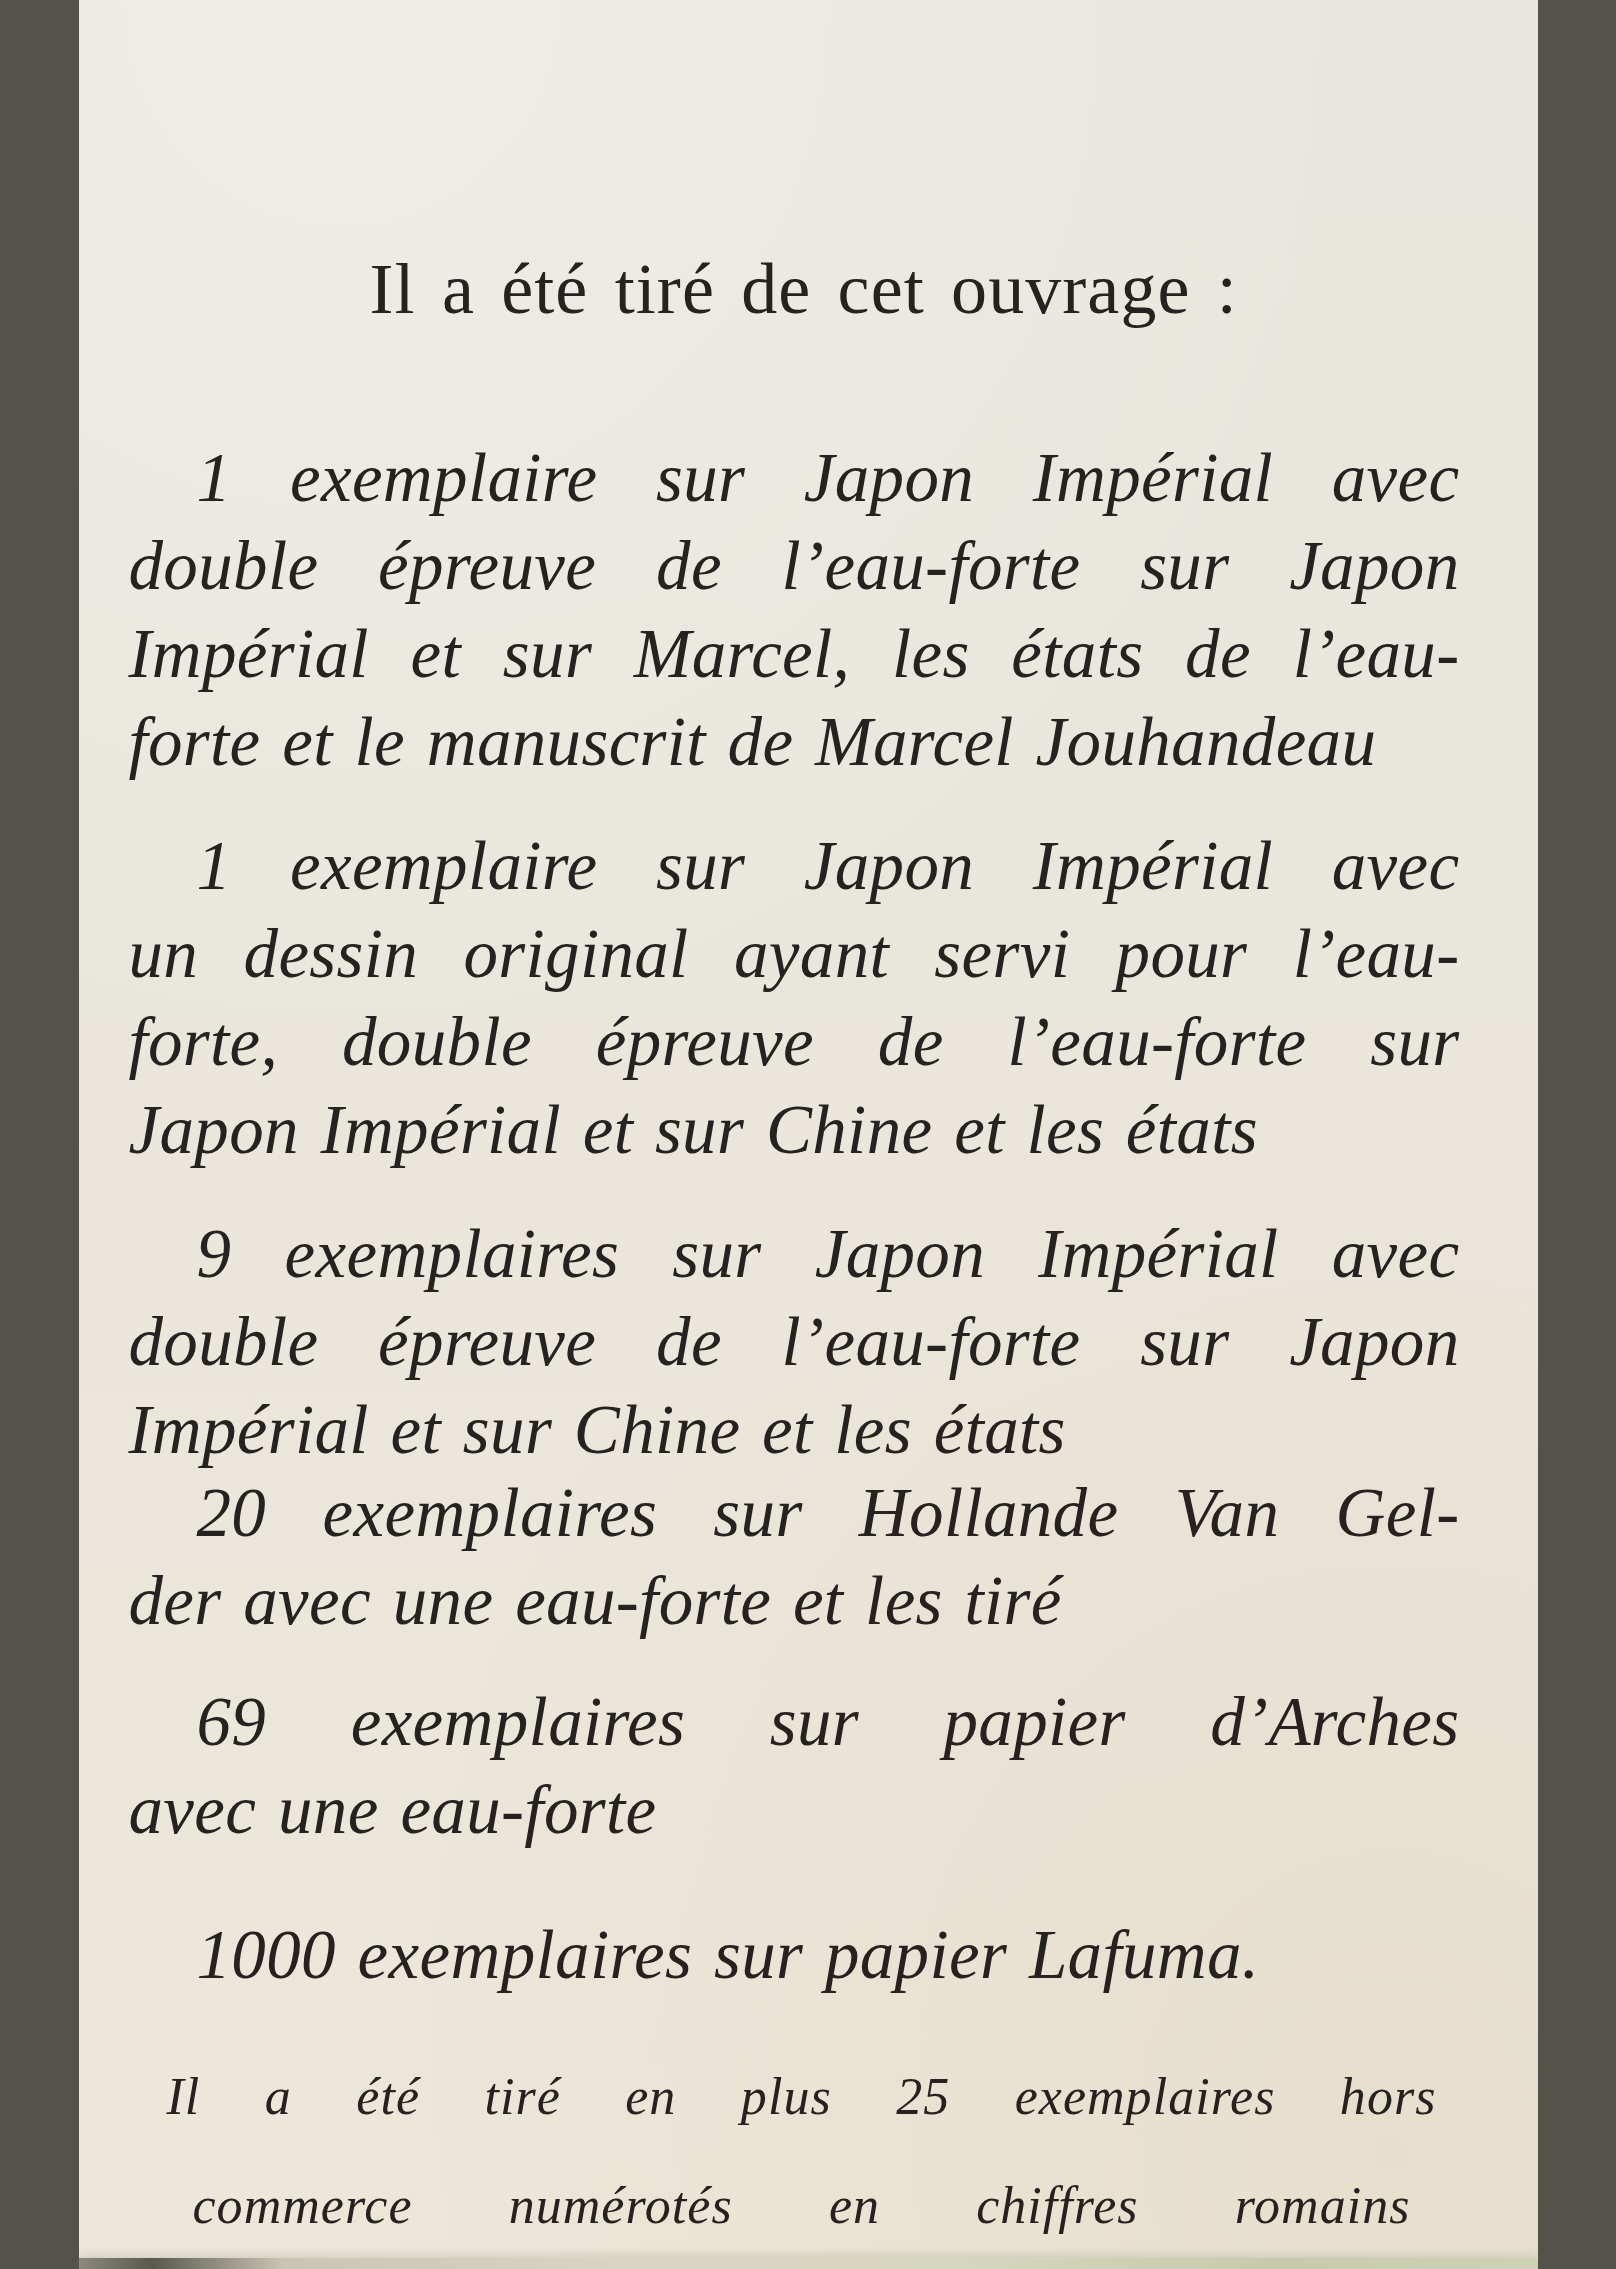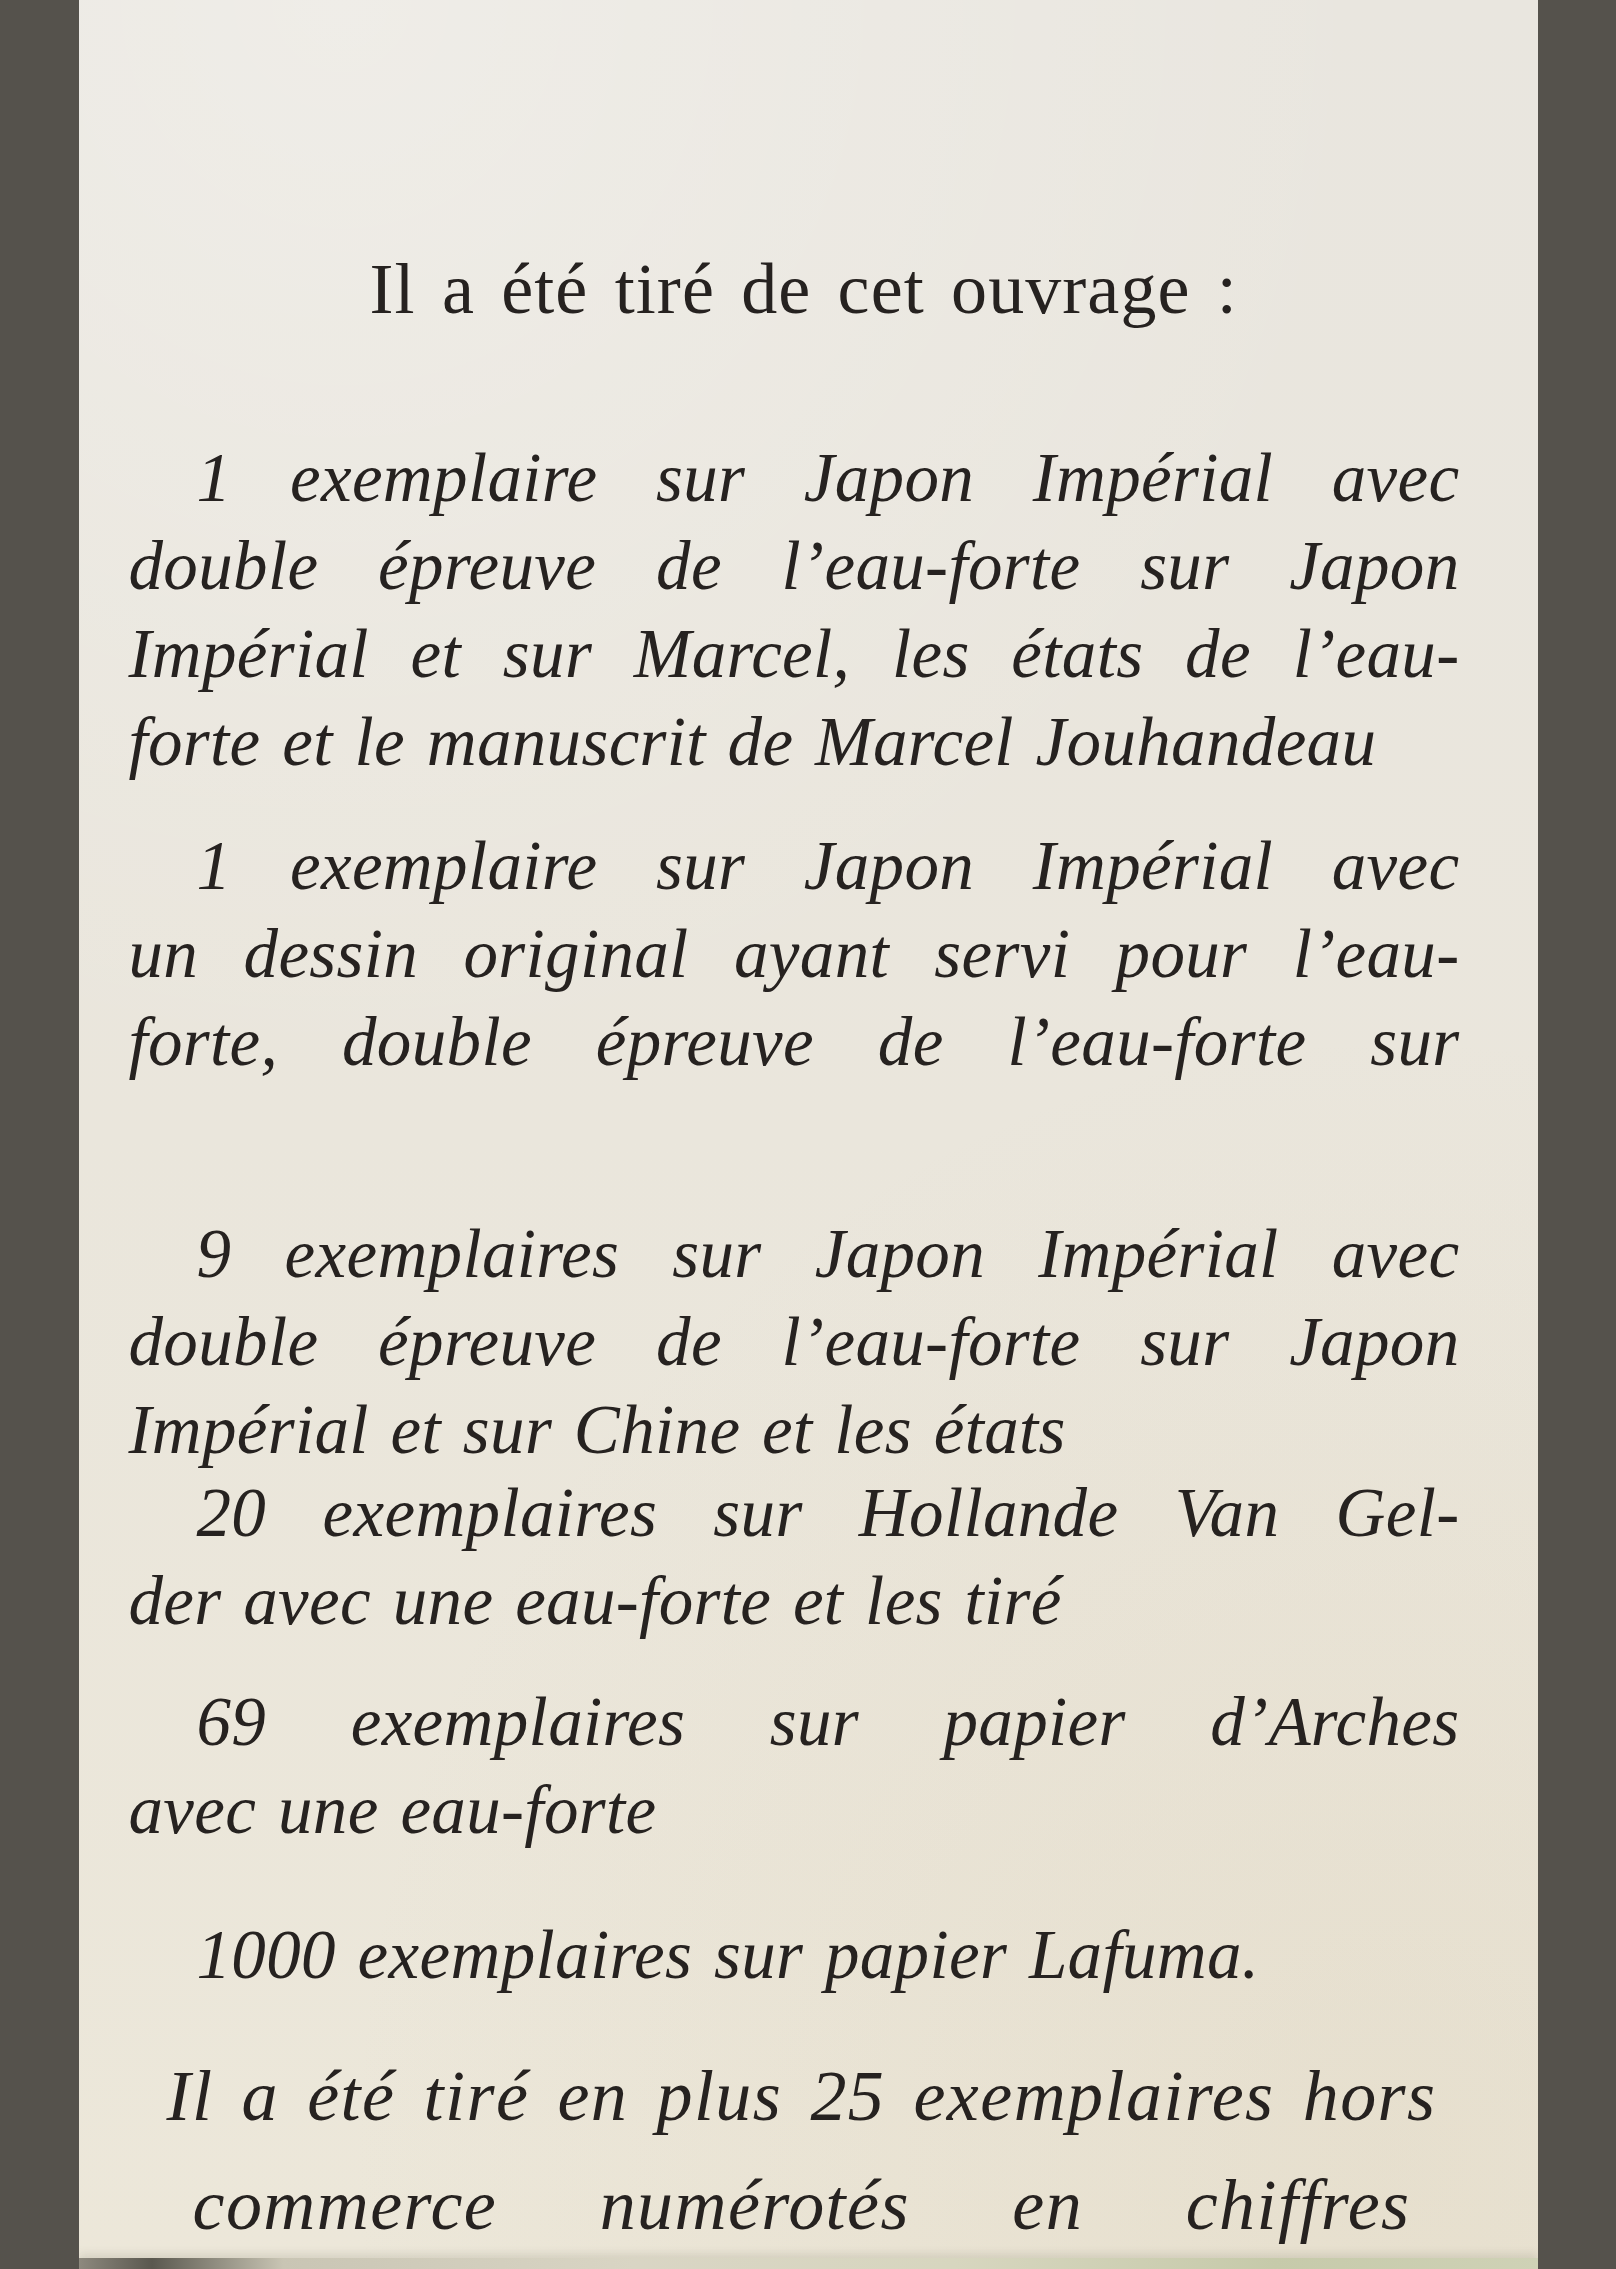--- a/index.html
+++ b/index.html
@@ -61,21 +61,21 @@
   .colophon {
     position: absolute;
     top: 2042px;
     left: 88px;
     right: 101px;
     font-style: italic;
   }
   .colophon .cline {
     height: 109px;
     line-height: 109px;
-    font-size: 72px;
+    font-size: 52px;
     letter-spacing: 0.02em;
     text-align: justify;
     text-align-last: justify;
   }
   .colophon .cline.c2 { padding: 0 26px; }
 
   .bottom-edge {
     position: absolute;
     left: 0;
     right: 0;
@@ -98,20 +98,21 @@
     <div class="line first">1 exemplaire sur Japon Impérial avec</div>
     <div class="line">double épreuve de l’eau-forte sur Japon</div>
     <div class="line">Impérial et sur Marcel, les états de l’eau-</div>
     <div class="line last">forte et le manuscrit de Marcel Jouhandeau</div>
   </div>
 
   <div class="para para-2">
     <div class="line first">1 exemplaire sur Japon Impérial avec</div>
     <div class="line">un dessin original ayant servi pour l’eau-</div>
     <div class="line">forte, double épreuve de l’eau-forte sur</div>
+    <div class="line last">Japon Impérial et sur Chine et les états</div>
   </div>
 
   <div class="para para-3">
     <div class="line first">9 exemplaires sur Japon Impérial avec</div>
     <div class="line">double épreuve de l’eau-forte sur Japon</div>
     <div class="line last">Impérial et sur Chine et les états</div>
   </div>
 
   <div class="para para-4">
     <div class="line first">20 exemplaires sur Hollande Van Gel-</div>

